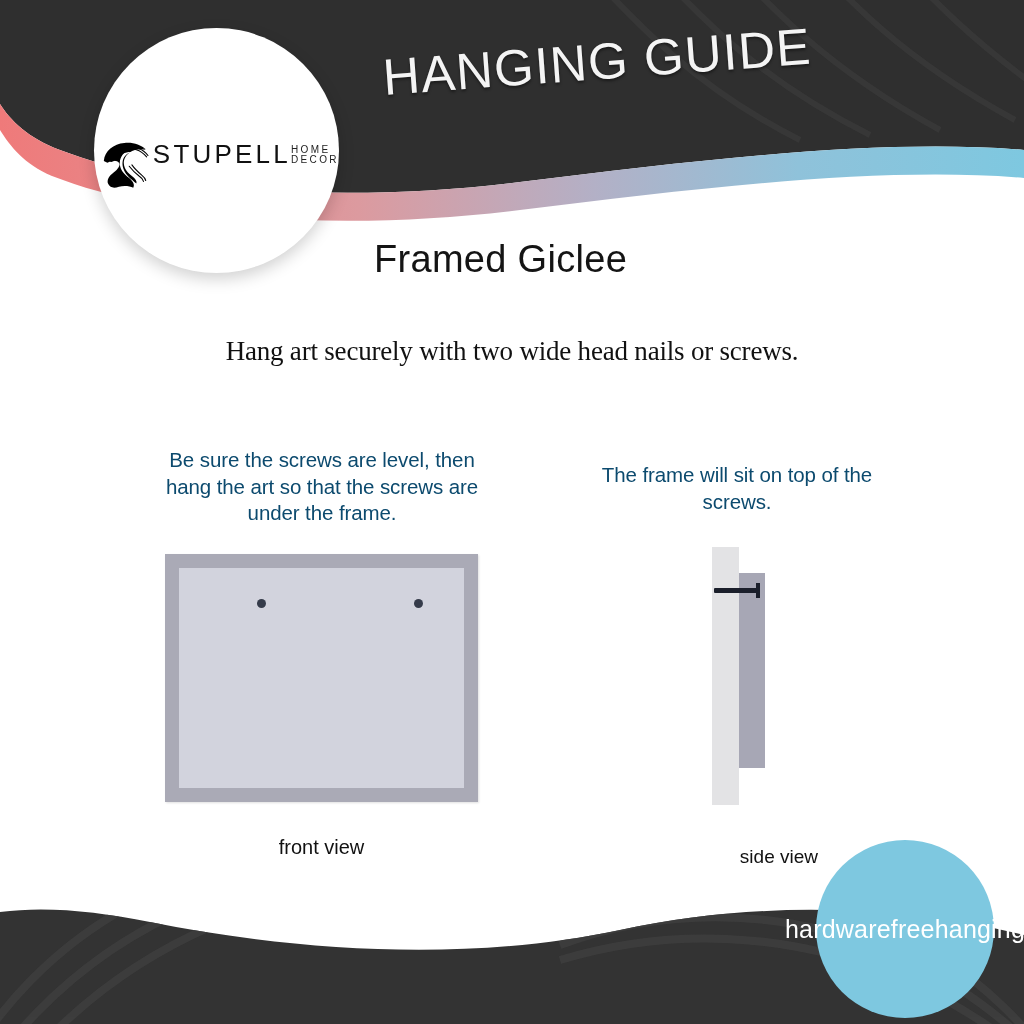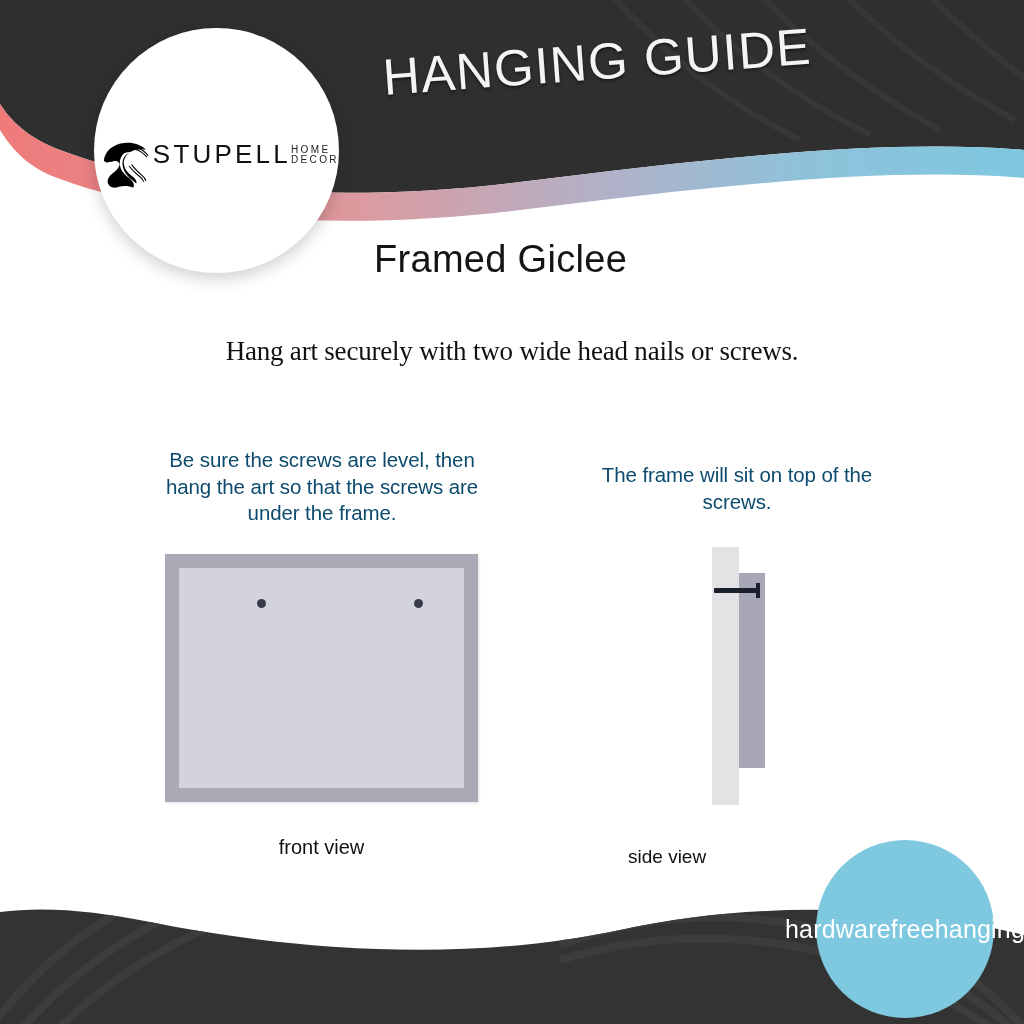--- a/index.html
+++ b/index.html
@@ -63,21 +63,21 @@
   #front-view-label{position:absolute;left:165px;top:836px;width:313px;text-align:center;
     font-size:20px;color:#111;z-index:5;}
 
   
   #side-view{position:absolute;left:700px;top:540px;width:110px;height:275px;z-index:4;}
   #side-wall{position:absolute;left:12px;top:7px;width:27px;height:258px;background:#e3e3e5;}
   #side-frame{position:absolute;left:39px;top:33px;width:26px;height:195px;background:#a7a7b5;}
   #side-nail{position:absolute;left:14px;top:48px;width:45px;height:5px;background:#1b1f2b;
     border-radius:1px;}
   #side-nail-head{position:absolute;left:56px;top:43px;width:4px;height:15px;background:#1b1f2b;}
-  #side-view-label{position:absolute;left:628px;top:846px;width:190px;text-align:left;
+  #side-view-label{position:absolute;left:628px;top:846px;width:190px;text-align:right;
     font-size:19px;color:#111;z-index:5;}
 
   
   #hardware-badge{
     position:absolute;left:816px;top:840px;width:178px;height:178px;border-radius:50%;
     background:#7ec8e0;z-index:7;display:flex;
     align-items:center;justify-content:center;color:#ffffff;
     font-size:25px;line-height:1.30;text-align:center;letter-spacing:.2px;
   }
 </style>

